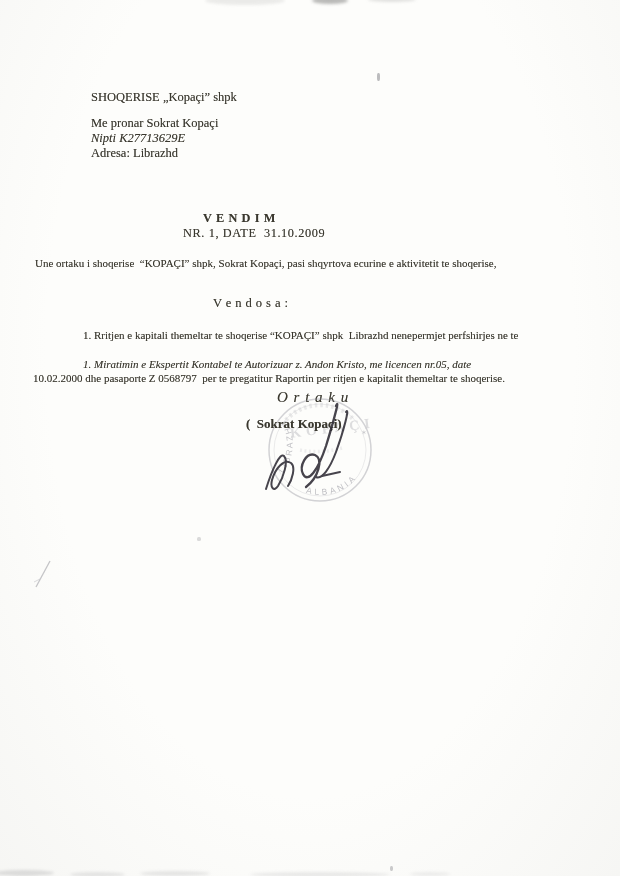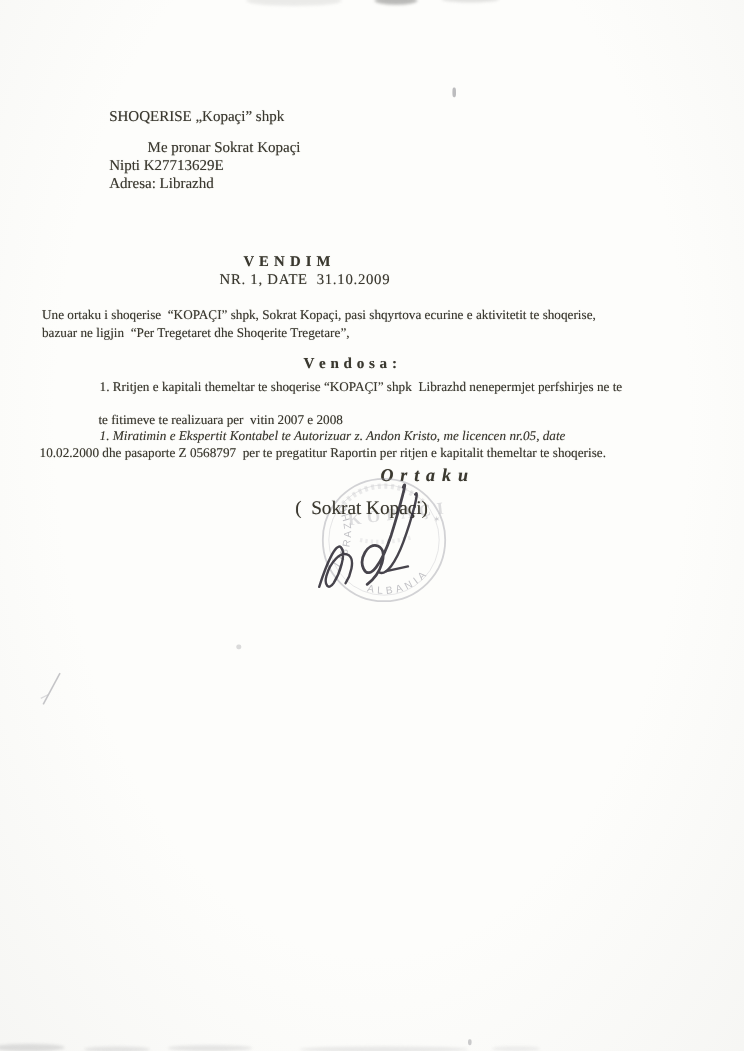--- a/index.html
+++ b/index.html
@@ -17,52 +17,50 @@
   .txt{
     position:absolute;
     color:#3a382f;
     font-size:11px;
     line-height:15px;
     white-space:pre;
     text-shadow:0 0 .6px rgba(80,78,70,.55);
   }
   .hdr{font-size:12.5px;}
   .ttl{font-size:12.3px;letter-spacing:.6px;}
-  .bold{font-weight:bold;margin-left:40px;}
+  .bold{font-weight:normal;}
   .ital{font-style:italic;}
   .smudge{position:absolute;border-radius:50%;filter:blur(1.5px);}
   .speck{position:absolute;background:#9a9a9e;filter:blur(.4px);border-radius:40%;}
   svg{position:absolute;overflow:visible;}
 </style>
 </head>
 <body>
 
 <div class="page">
 
   <div class="smudge" style="left:205px;top:-4px;width:80px;height:9px;background:#dcdcda;opacity:.55;"></div>
   <div class="smudge" style="left:312px;top:-3px;width:36px;height:7px;background:#a9a9a7;opacity:.8;"></div>
   <div class="smudge" style="left:368px;top:-3px;width:48px;height:5px;background:#cfcfcd;opacity:.6;"></div>
   <div class="speck" style="left:377px;top:73px;width:3px;height:8px;opacity:.65;"></div>
   <div class="speck" style="left:197px;top:537px;width:4px;height:4px;opacity:.35;"></div>
 
   <div class="txt hdr" style="left:91px;top:90px;text-align:center;">SHOQERISE „Kopaçi” shpk</div>
-  <div class="txt hdr" style="left:91px;top:116px;margin-left:32px;">Me pronar Sokrat Kopaçi</div>
-  <div class="txt hdr" style="left:91px;top:131px;">Nipti K27713629E</div>
+  <div class="txt hdr" style="left:91px;top:116px;">Me pronar Sokrat Kopaçi</div>
+  <div class="txt hdr" style="left:91px;top:131px;font-style:italic;">Nipti K27713629E</div>
   <div class="txt hdr" style="left:91px;top:146px;text-align:center;">Adresa: Librazhd</div>
 
   <div class="txt ttl" style="left:203px;top:211px;font-weight:bold;">V E N D I M</div>
   <div class="txt ttl" style="left:183px;top:226px;">NR. 1, DATE  31.10.2009</div>
 
   <div class="txt" style="left:35px;top:256px;">Une ortaku i shoqerise  “KOPAÇI” shpk, Sokrat Kopaçi, pasi shqyrtova ecurine e aktivitetit te shoqerise,</div>
-  <div class="txt" style="left:35px;top:271px;">bazuar ne ligjin  “Per Tregetaret dhe Shoqerite Tregetare”,</div>
 
   <div class="txt bold" style="left:213px;top:296px;font-size:12.6px;letter-spacing:.4px;">V e n d o s a :</div>
 
-  <div class="txt" style="left:83px;top:316px;">1. Rritjen e kapitali themeltar te shoqerise “KOPAÇI” shpk  Librazhd nenepermjet perfshirjes ne te</div>
-  <div class="txt" style="left:82px;top:343px;">te fitimeve te realizuara per  vitin 2007 e 2008</div>
+  <div class="txt" style="left:83px;top:328px;">1. Rritjen e kapitali themeltar te shoqerise “KOPAÇI” shpk  Librazhd nenepermjet perfshirjes ne te</div>
   <div class="txt" style="left:83px;top:357px;font-style:italic;">1. Miratimin e Ekspertit Kontabel te Autorizuar z. Andon Kristo, me licencen nr.05, date</div>
   <div class="txt" style="left:33px;top:371px;">10.02.2000 dhe pasaporte Z 0568797  per te pregatitur Raportin per ritjen e kapitalit themeltar te shoqerise.</div>
 
   <div class="txt bold ital" style="left:277px;top:390px;font-size:15px;letter-spacing:1px;">O r t a k u</div>
 
   <svg style="left:248px;top:378px;" width="145" height="145" viewBox="0 0 145 145">
     <g opacity=".55" filter="url(#stampblur)">
       <defs>
         <filter id="stampblur" x="-10%" y="-10%" width="120%" height="120%">
           <feGaussianBlur stdDeviation="0.55"></feGaussianBlur>
@@ -78,21 +76,21 @@
       </text>
       <text font-family="Liberation Sans, sans-serif" font-size="8.5" letter-spacing="3" fill="#8f8f98">
         <textPath href="#rimBottom" startOffset="18">ALBANIA</textPath>
       </text>
       <text x="113" y="57" font-size="7" fill="#8f8f98" opacity=".8">✶</text>
       <text x="42" y="56" font-family="Liberation Serif, serif" font-size="14" font-weight="bold" letter-spacing="5" fill="#9c9ca4" opacity=".6" transform="rotate(-7 72 52)">KOPAÇI</text>
       <path d="M 52,72 Q 72,76 94,70" fill="none" stroke="#a0a0a8" stroke-width="3.5" stroke-dasharray="2,2.5" opacity=".3"></path>
     </g>
   </svg>
 
-  <div class="txt" style="left:246px;top:416px;font-size:16px;">(  Sokrat Kopaçi)</div>
+  <div class="txt" style="left:246px;top:416px;font-size:13px;font-weight:bold;">(  Sokrat Kopaçi)</div>
 
   <svg style="left:245px;top:385px;" width="170" height="140" viewBox="0 0 170 140">
     <g fill="none" stroke="#2e2b35" stroke-linecap="round" stroke-linejoin="round" opacity=".88">
       <path stroke-width="2.3" d="M91,21 C95,12 89,35 81,61 C73,85 63,99 58,89 C54,81 61,67 70,70 C79,74 73,93 61,102"></path>
       <path stroke-width="2" d="M101,27 C105,21 99,45 91,67 C85,83 77,95 71,92"></path>
       <path stroke-width="2" d="M21,104 C27,85 35,67 39,71 C44,76 38,93 33,101 C29,107 25,103 27,95 C30,84 39,73 46,78 C51,82 47,95 43,101"></path>
       <path stroke-width="2" d="M77,91 L95,87"></path>
     </g>
   </svg>
 

